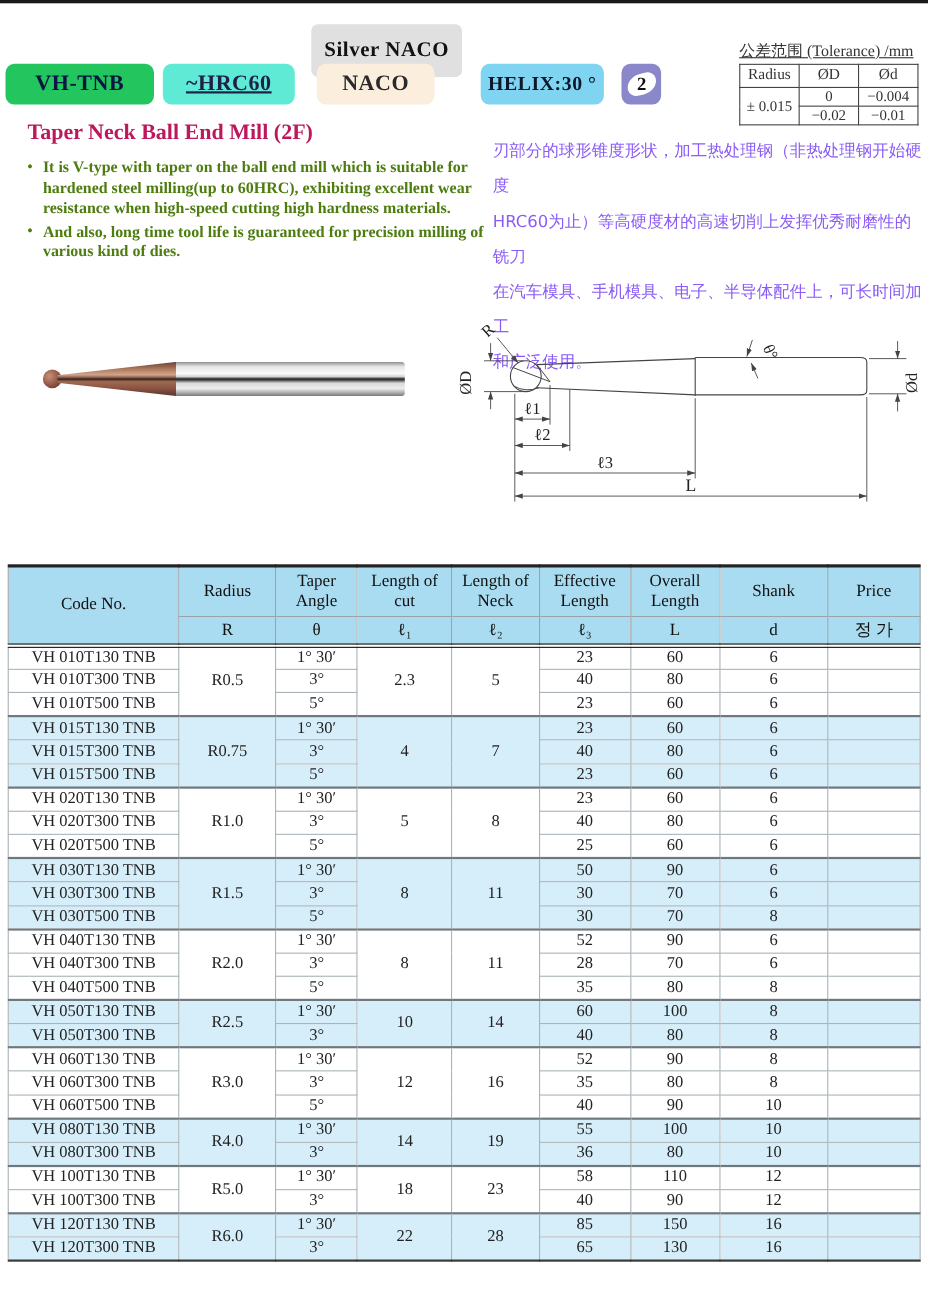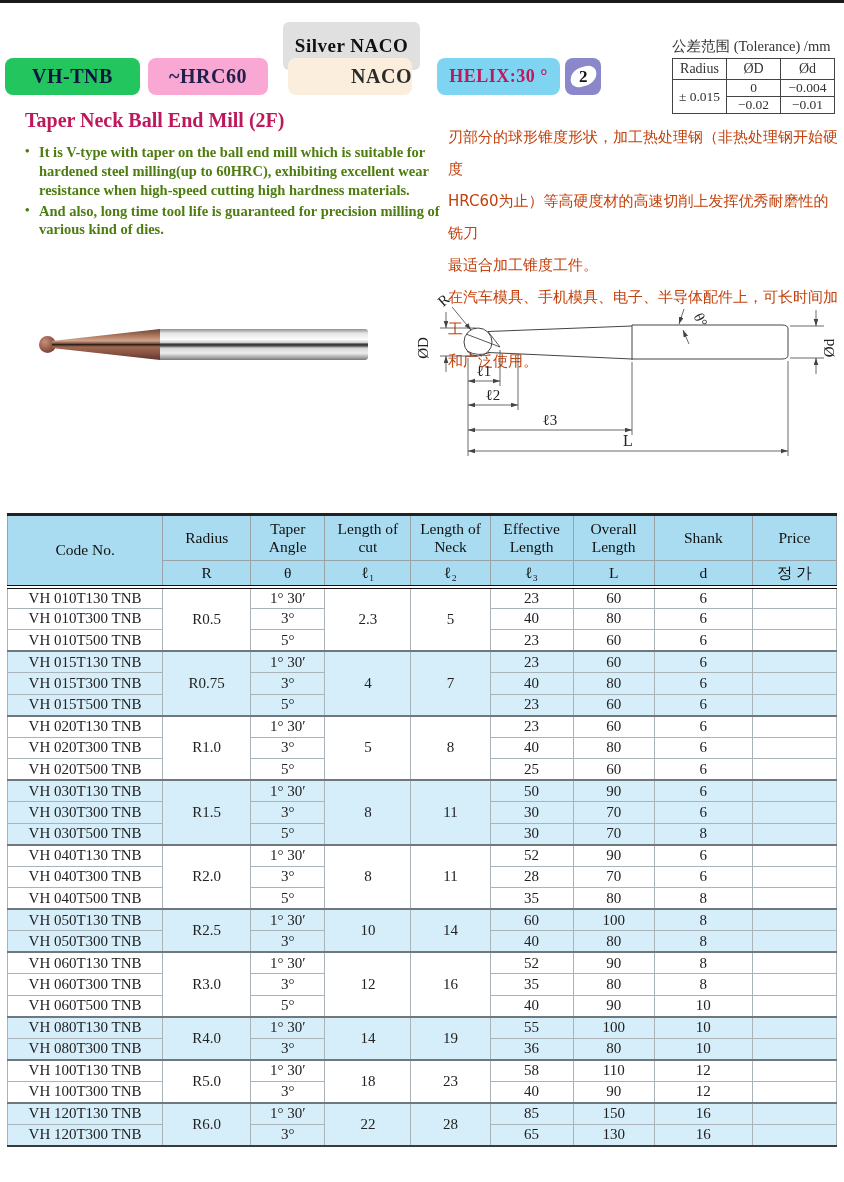--- a/index.html
+++ b/index.html
@@ -11,42 +11,42 @@
     width:844px;height:1182px;position:relative;background:#ffffff;
     font-family:"Liberation Serif","DejaVu Serif",serif;color:#1a1a1a;overflow:hidden;
   }
   .topline{position:absolute;left:0;top:0;width:844px;height:3px;background:#1a1a1a;}
 
   
   .badge{position:absolute;display:flex;align-items:center;justify-content:center;
     border-radius:8px;font-weight:bold;font-size:20px;color:#14143c;letter-spacing:.5px;}
   .b-series{left:283px;top:22px;width:137px;height:48px;background:#e0e0e0;color:#111;border-radius:6px;font-size:19px;}
   .b-model{left:5px;top:58px;width:135px;height:37px;background:#22c55e;color:#0d1440;}
-  .b-hard{left:148px;top:58px;width:120px;height:37px;background:#f9a8d4;color:#20204a;}
-  .b-coat{left:288px;top:58px;width:124px;height:37px;background:#fbeedd;color:#2a2a2a;justify-content:flex-end;}
-  .b-helix{left:437px;top:58px;width:123px;height:37px;background:#7fd4f2;color:#be185d;font-size:18px;}
+  .b-hard{left:148px;top:58px;width:120px;height:37px;background:#5eead4;color:#20204a;text-decoration:underline;}
+  .b-coat{left:288px;top:58px;width:107px;height:37px;background:#fbeedd;color:#2a2a2a;}
+  .b-helix{left:437px;top:58px;width:112px;height:37px;background:#7fd4f2;color:#0f172a;font-size:18px;}
   .b-flute{left:565px;top:58px;width:36px;height:37px;background:#8b87cb;border-radius:8px;}
   .flute-swoosh{width:27px;height:19px;background:#fff;border-radius:62% 38% 62% 38%/75% 45% 75% 45%;
     transform:rotate(-14deg);display:flex;align-items:center;justify-content:center;}
   .flute-swoosh span{transform:rotate(14deg);font-weight:bold;font-size:17px;color:#111;font-family:"Liberation Serif",serif;}
 
   
-  .tol-title{position:absolute;left:672px;top:37px;font-size:14.5px;color:#333;}
+  .tol-title{position:absolute;left:672px;top:37px;font-size:14.5px;color:#333;text-decoration:underline;}
   .tol-table{position:absolute;left:672px;top:58px;border-collapse:collapse;font-size:14px;color:#333;}
   .tol-table th,.tol-table td{border:1px solid #444;padding:0 4px;text-align:center;font-weight:normal;background:#fff;}
   .tol-table th{height:21px;width:54px;}
   .tol-table td{height:14px;font-size:13.5px;}
 
   
   .page-title{position:absolute;left:25px;top:109px;font-size:20px;font-weight:bold;color:#be185d;}
   .desc{position:absolute;left:25px;top:143px;width:420px;font-size:14.5px;font-weight:600;line-height:1.3;color:#4d7c0f;}
   .desc li{list-style:none;position:relative;padding-left:14px;margin-bottom:2px;}
   .desc li::before{content:"•";position:absolute;left:0;top:0;font-size:13px;}
   .cn{position:absolute;left:448px;top:121px;width:392px;font-family:"DejaVu Sans","Liberation Sans",sans-serif;
-    font-size:15px;line-height:32px;color:#c2410c;}
+    font-size:15px;line-height:32px;color:#8b5cf6;}
 
   
   .photo{position:absolute;left:10px;top:296px;width:362px;height:116px;background:#fff;}
   .tool-ball{position:absolute;left:29px;top:40px;width:17px;height:17px;border-radius:50%;
     background:radial-gradient(circle at 35% 35%,#c89078,#8a4f40 60%,#5c332a);}
   .tool-taper{position:absolute;left:42px;top:33px;width:108px;height:31px;
     clip-path:polygon(0 39%,100% 0,100% 100%,0 61%);
     background:linear-gradient(180deg,#6b4238 0%,#b07a5e 22%,#cfa68e 38%,#8a5a48 46%,#33201b 50%,#a06a52 58%,#8a5242 78%,#5a362c 100%);}
   .tool-shank{position:absolute;left:150px;top:33px;width:208px;height:31px;border-radius:0 3px 3px 0;
     background:linear-gradient(180deg,#8f8f8f 0%,#e6e6e6 14%,#fbfbfb 34%,#cfcfcf 44%,#4a4a4a 48%,#303030 52%,#d8d8d8 62%,#ededed 78%,#9a9a9a 94%,#777 100%);}
@@ -116,21 +116,20 @@
   </table>
 
 <h1 class="page-title">Taper Neck Ball End Mill (2F)</h1>
 <ul class="desc">
   <li>It is V-type with taper on the ball end mill which is suitable for hardened steel milling(up to 60HRC), exhibiting excellent wear resistance when high-speed cutting high hardness materials.</li>
   <li>And also, long time tool life is guaranteed for precision milling of various kind of dies.</li>
 </ul>
 <div class="cn">
   <div>刃部分的球形锥度形状，加工热处理钢（非热处理钢开始硬度</div>
   <div>HRC60为止）等高硬度材的高速切削上发挥优秀耐磨性的铣刀</div>
-  <div>最适合加工锥度工件。</div>
   <div>在汽车模具、手机模具、电子、半导体配件上，可长时间加工</div>
   <div>和广泛使用。</div>
 </div>
 
 <div class="photo">
   <div class="tool-ball"></div>
   <div class="tool-taper"></div>
   <div class="tool-shank"></div>
 </div>
 

